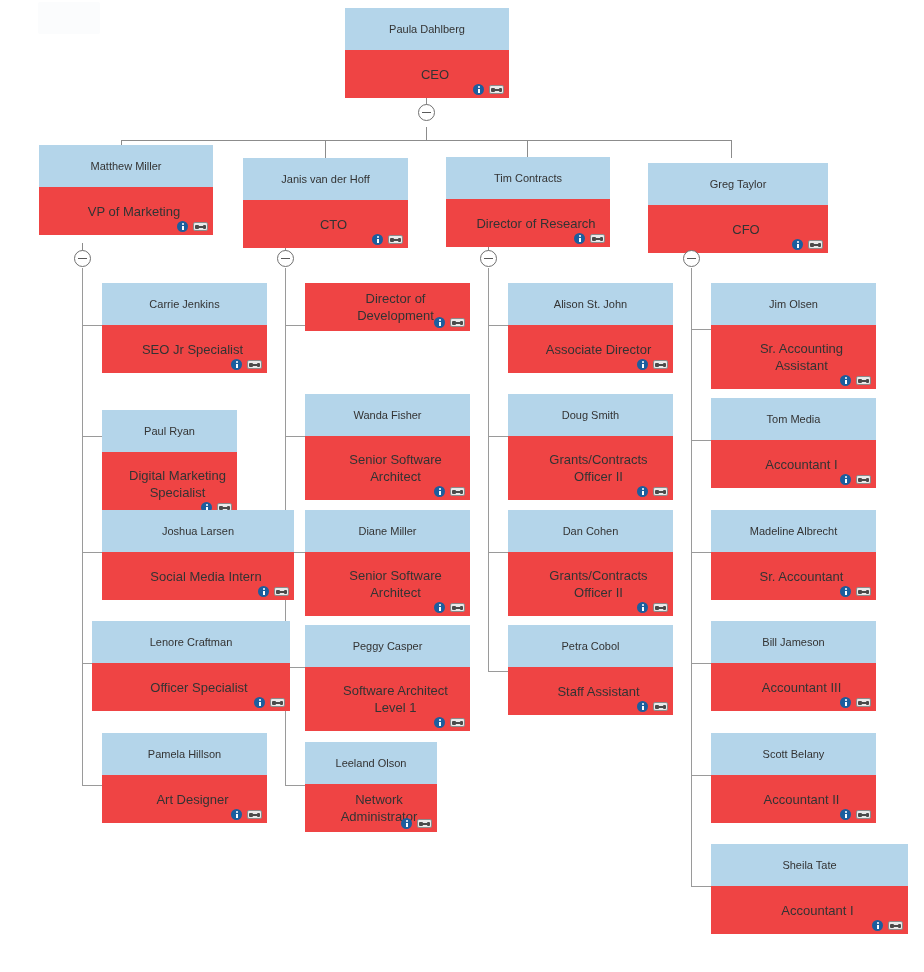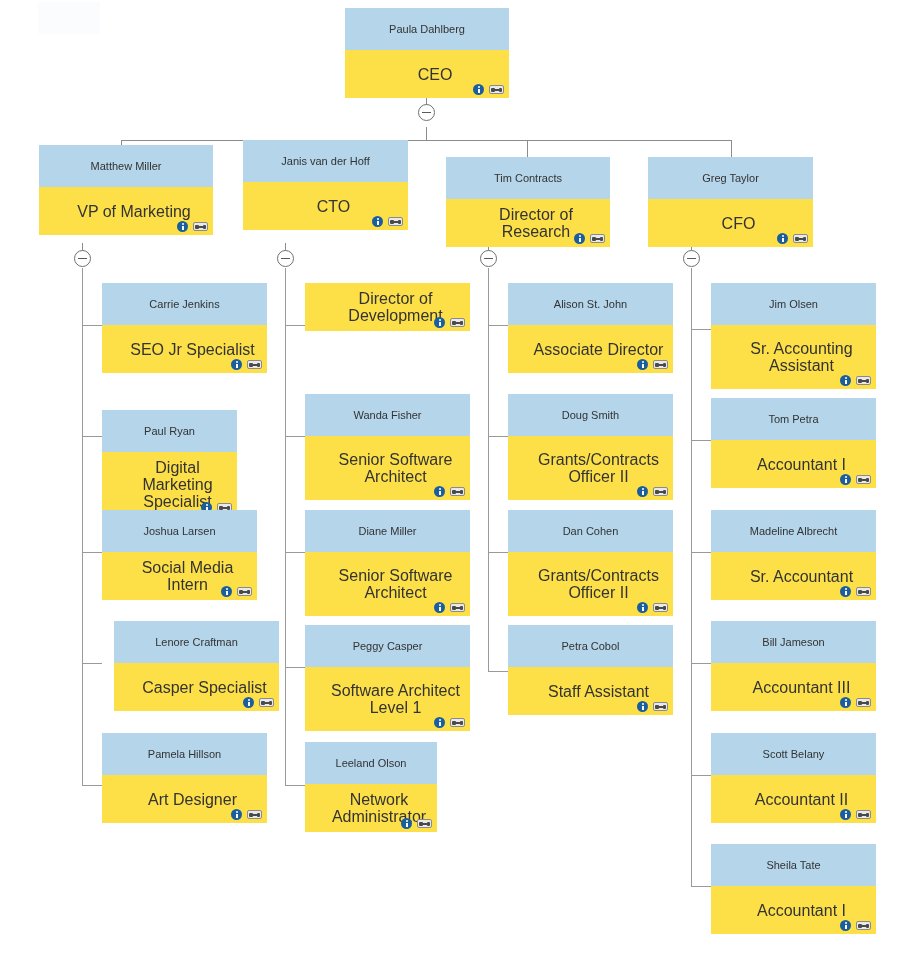--- a/index.html
+++ b/index.html
@@ -49,26 +49,26 @@
     height:42px;
     display:flex;align-items:center;justify-content:center;
     text-align:center;
     font-size:11px;
     color:#333333;
     padding:0 6px;
     box-sizing:border-box;
     line-height:15px;
   }
   .node .body{
-    background:#fde047;
+    background:#ef4444;
     position:relative;
     box-sizing:border-box;
     display:flex;align-items:center;justify-content:center;
     text-align:center;
-    font-size:16px;
+    font-size:13px;
     color:#333333;
     padding:0 8px 0 24px;
     line-height:17px;
   }
   .node.h1 .body{height:48px;}
   .node.h2 .body{height:64px;}
 
   
   .icons{
     position:absolute;right:5px;bottom:3px;
@@ -181,21 +181,21 @@
       <span>VP of Marketing</span>
       <span class="icons">
         <span class="ico-info"></span>
         <span class="ico-link">
             <i></i>
           </span>
       </span>
     </div>
   </div>
 
-  <div class="node h1" style="left:243px;top:140px;width:165px;">
+  <div class="node h1" style="left:243px;top:158px;width:165px;">
     <div class="hdr">Janis van der Hoff</div>
     <div class="body">
       <span>CTO</span>
       <span class="icons">
         <span class="ico-info"></span>
         <span class="ico-link">
             <i></i>
           </span>
       </span>
     </div>
@@ -207,21 +207,21 @@
       <span>Director of Research</span>
       <span class="icons">
         <span class="ico-info"></span>
         <span class="ico-link">
             <i></i>
           </span>
       </span>
     </div>
   </div>
 
-  <div class="node h1" style="left:648px;top:157px;width:165px;">
+  <div class="node h1" style="left:648px;top:163px;width:180px;">
     <div class="hdr">Greg Taylor</div>
     <div class="body">
       <span>CFO</span>
       <span class="icons">
         <span class="ico-info"></span>
         <span class="ico-link">
             <i></i>
           </span>
       </span>
     </div>
@@ -246,37 +246,37 @@
       <span>Digital Marketing Specialist</span>
       <span class="icons">
         <span class="ico-info"></span>
         <span class="ico-link">
             <i></i>
           </span>
       </span>
     </div>
   </div>
 
-  <div class="node h1" style="left:102px;top:510px;width:155px;">
+  <div class="node h1" style="left:102px;top:510px;width:192px;">
     <div class="hdr">Joshua Larsen</div>
     <div class="body">
       <span>Social Media Intern</span>
       <span class="icons">
         <span class="ico-info"></span>
         <span class="ico-link">
             <i></i>
           </span>
       </span>
     </div>
   </div>
 
-  <div class="node h1" style="left:114px;top:621px;width:165px;">
+  <div class="node h1" style="left:92px;top:621px;width:198px;">
     <div class="hdr">Lenore Craftman</div>
     <div class="body">
-      <span>Casper Specialist</span>
+      <span>Officer Specialist</span>
       <span class="icons">
         <span class="ico-info"></span>
         <span class="ico-link">
             <i></i>
           </span>
       </span>
     </div>
   </div>
 
   <div class="node h1" style="left:102px;top:733px;width:165px;">
@@ -415,21 +415,21 @@
       <span class="icons">
         <span class="ico-info"></span>
         <span class="ico-link">
             <i></i>
           </span>
       </span>
     </div>
   </div>
 
   <div class="node h1" style="left:711px;top:398px;width:165px;">
-    <div class="hdr">Tom Petra</div>
+    <div class="hdr">Tom Media</div>
     <div class="body">
       <span>Accountant I</span>
       <span class="icons">
         <span class="ico-info"></span>
         <span class="ico-link">
             <i></i>
           </span>
       </span>
     </div>
   </div>
@@ -466,21 +466,21 @@
       <span>Accountant II</span>
       <span class="icons">
         <span class="ico-info"></span>
         <span class="ico-link">
             <i></i>
           </span>
       </span>
     </div>
   </div>
 
-  <div class="node h1" style="left:711px;top:844px;width:165px;">
+  <div class="node h1" style="left:711px;top:844px;width:197px;">
     <div class="hdr">Sheila Tate</div>
     <div class="body">
       <span>Accountant I</span>
       <span class="icons">
         <span class="ico-info"></span>
         <span class="ico-link">
             <i></i>
           </span>
       </span>
     </div>

